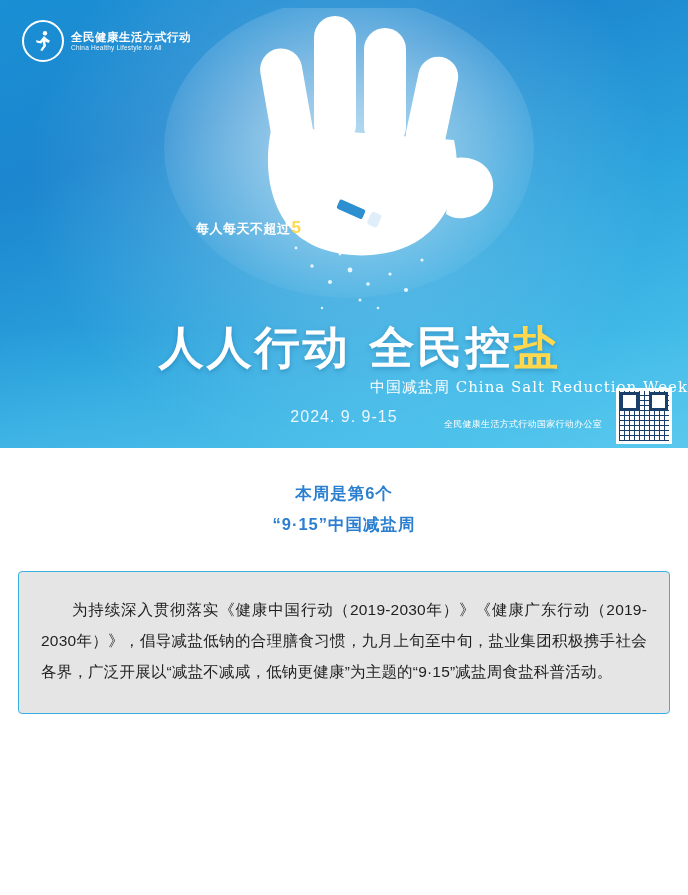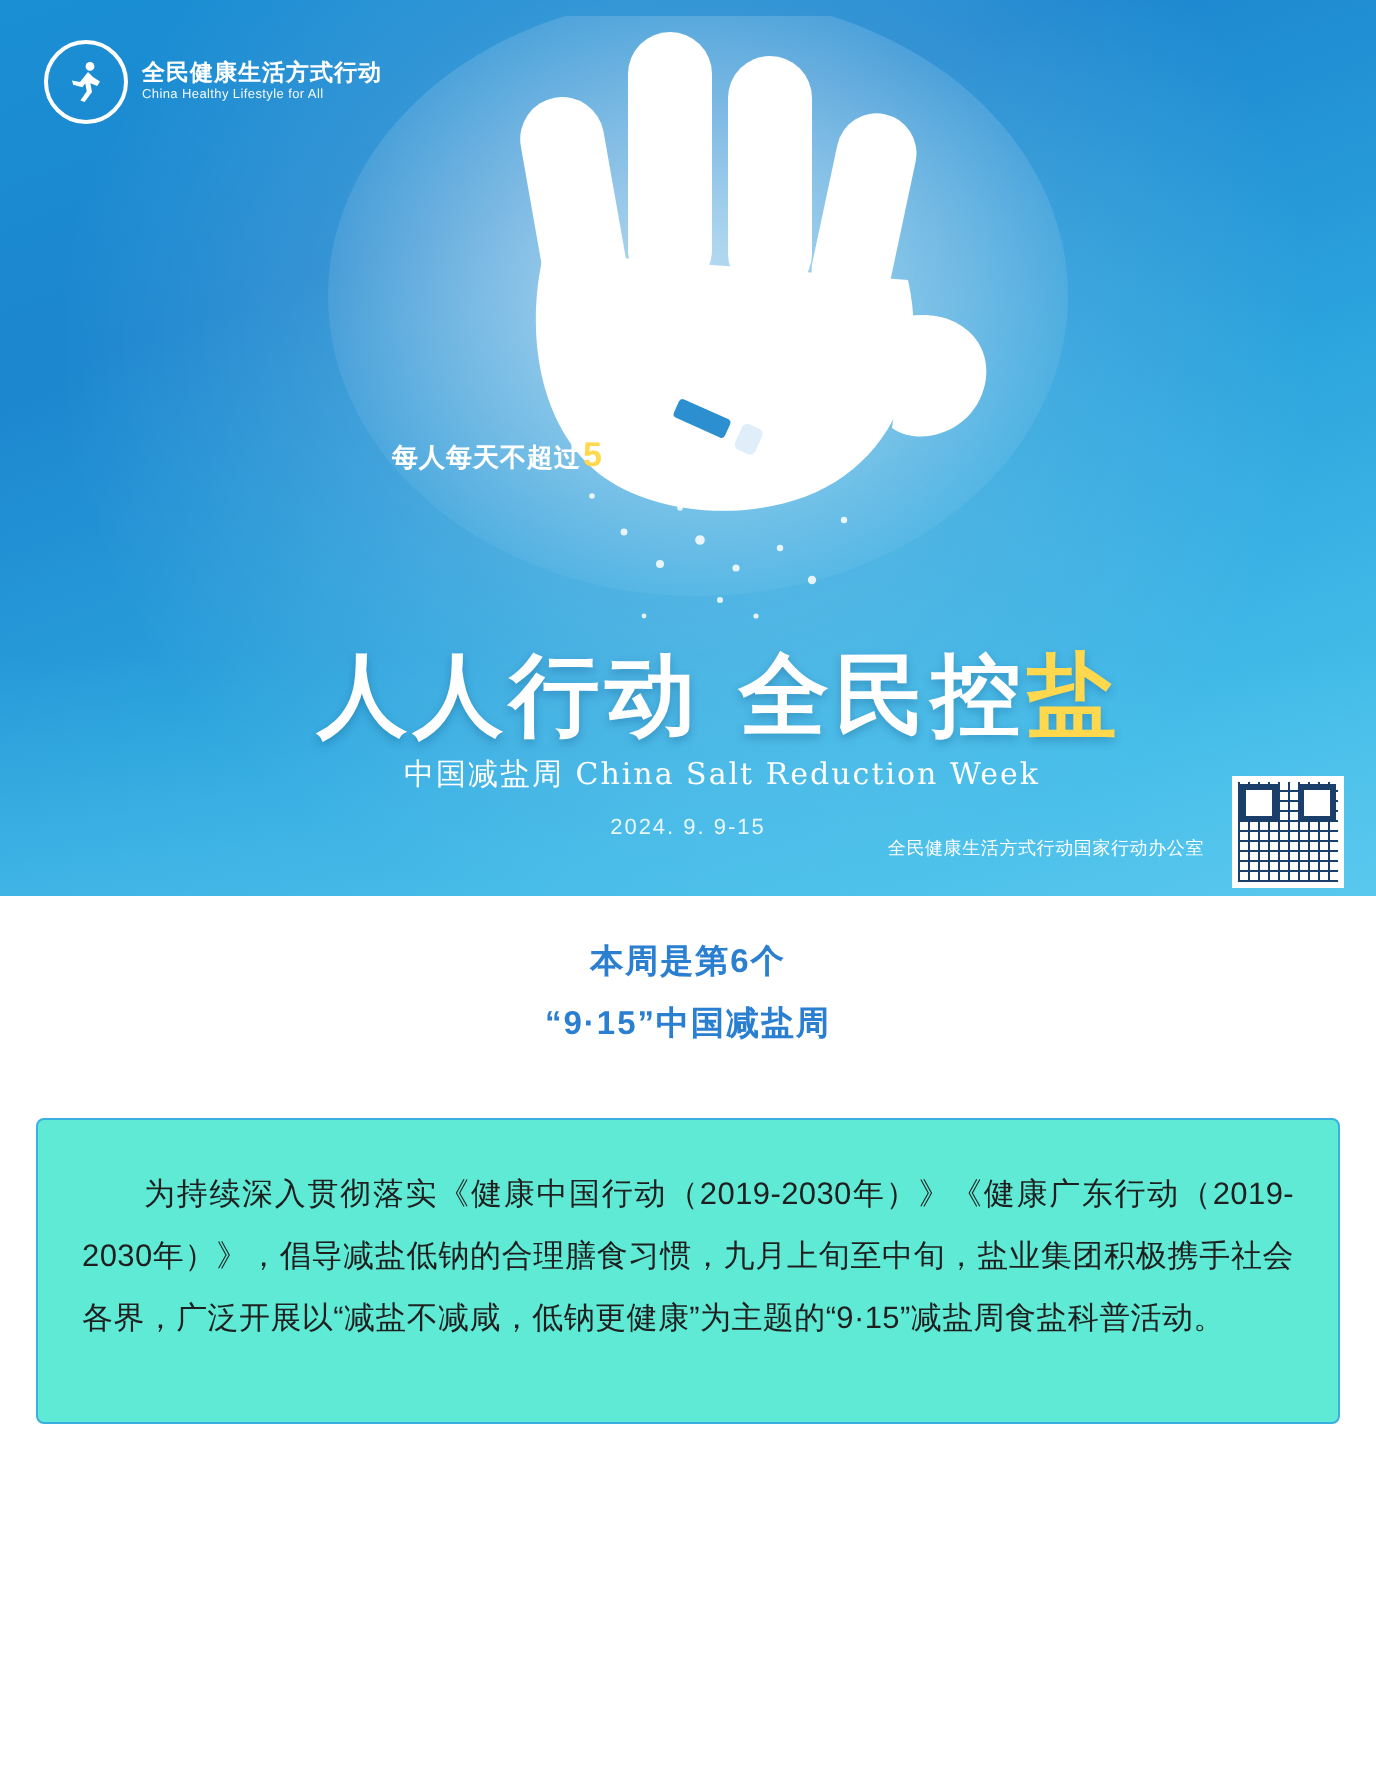--- a/index.html
+++ b/index.html
@@ -142,37 +142,37 @@
     margin-left: 32px;
   }
   .headline .hl-accent {
     color: #ffd84d;
   }
   .subline {
     position: absolute;
     left: 0;
     right: 0;
     top: 378px;
-    text-align: center;
+    text-align: right;
     z-index: 5;
     color: #ffffff;
     font-size: 15px;
     letter-spacing: 1px;
     font-family: "DejaVu Serif", serif;
     padding-left: 34px;
   }
   .dateline {
     position: absolute;
     left: 0;
     right: 0;
     top: 408px;
     text-align: center;
     z-index: 5;
     color: #eaf7ff;
-    font-size: 11px;
+    font-size: 16px;
     letter-spacing: 1px;
   }
   .org-line {
     position: absolute;
     right: 86px;
     top: 418px;
     z-index: 5;
     color: #ffffff;
     font-size: 9px;
     letter-spacing: 0.3px;
@@ -217,33 +217,33 @@
     padding: 0;
     background: #ffffff;
   }
   .lede {
     text-align: center;
     color: #2b7fd1;
     font-weight: bold;
     font-size: 16.5px;
     letter-spacing: 1px;
     line-height: 1.9;
-    padding: 18px 0 8px;
+    padding: 30px 0 8px;
   }
   .lede .lede-line {
     display: block;
   }
 
   .card {
     margin: 22px 18px 0;
     border: 1.5px solid #39b0e0;
     border-radius: 4px;
-    padding: 22px 22px 36px;
+    padding: 22px 22px 26px;
     box-sizing: border-box;
-    background: #5eead4;
+    background: #e5e5e5;
   }
   .para {
     color: #1f1f1f;
     font-size: 15.5px;
     line-height: 2.0;
     text-align: justify;
     text-indent: 2em;
     margin: 0 0 18px;
     letter-spacing: 0.2px;
   }

